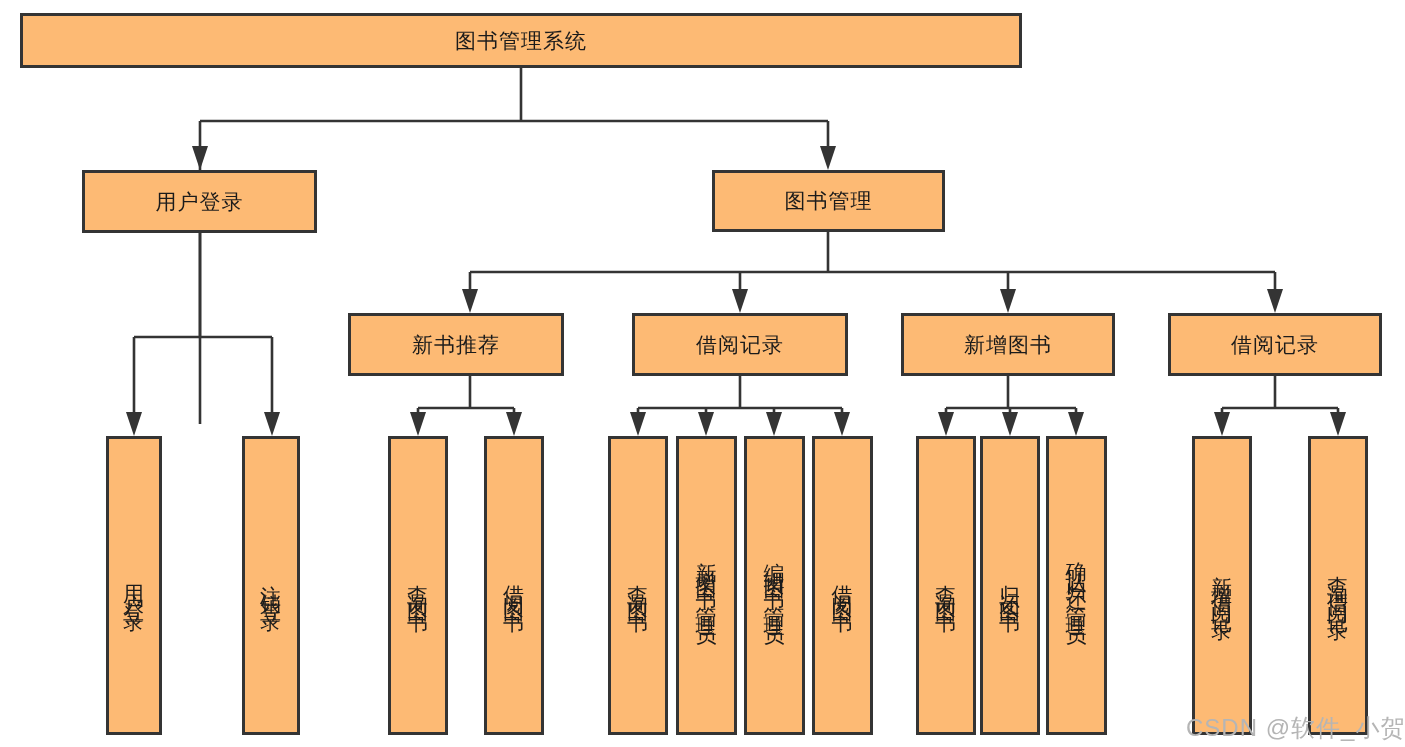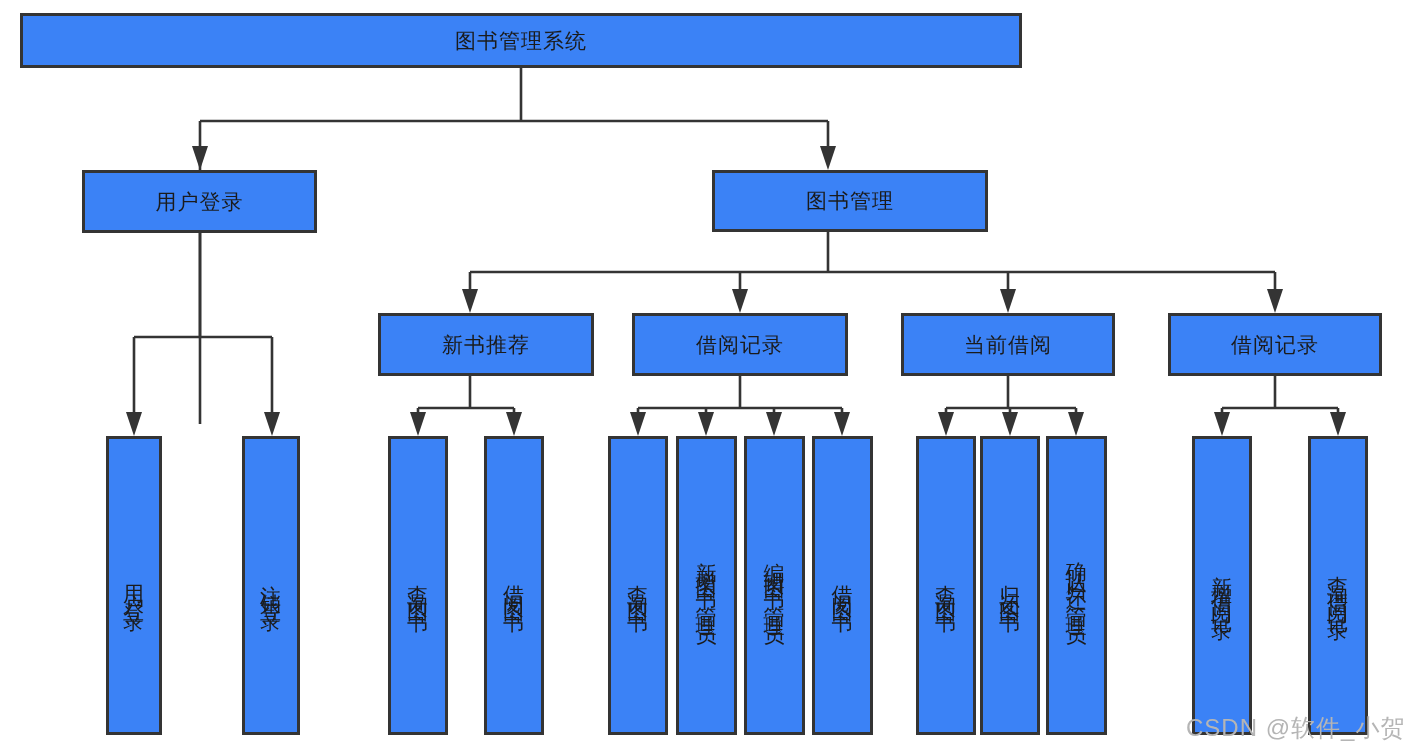--- a/index.html
+++ b/index.html
@@ -19,21 +19,21 @@
     position: absolute;
     left: 0;
     top: 0;
     width: 1405px;
     height: 747px;
   }
   .box {
     position: absolute;
     box-sizing: border-box;
     border: 3px solid #343434;
-    background: #3b82f6;
+    background: #fdba74;
     display: flex;
     align-items: center;
     justify-content: center;
     color: #1b1b1b;
     text-align: center;
   }
   .hbox {
     font-size: 21px;
     letter-spacing: 1px;
   }
@@ -112,32 +112,32 @@
     </g>
   </svg>
 
   <div class="box hbox" style="left:20px; top:13px; width:1002px; height:55px;">
     <span>图书管理系统</span>
   </div>
 
   <div class="box hbox" style="left:82px; top:170px; width:235px; height:63px;">
     <span>用户登录</span>
   </div>
-  <div class="box hbox" style="left:712px; top:170px; width:276px; height:62px;">
+  <div class="box hbox" style="left:712px; top:170px; width:233px; height:62px;">
     <span>图书管理</span>
   </div>
 
-  <div class="box hbox" style="left:378px; top:313px; width:216px; height:63px;">
+  <div class="box hbox" style="left:348px; top:313px; width:216px; height:63px;">
     <span>新书推荐</span>
   </div>
   <div class="box hbox" style="left:632px; top:313px; width:216px; height:63px;">
     <span>借阅记录</span>
   </div>
   <div class="box hbox" style="left:901px; top:313px; width:214px; height:63px;">
-    <span>当前借阅</span>
+    <span>新增图书</span>
   </div>
   <div class="box hbox" style="left:1168px; top:313px; width:214px; height:63px;">
     <span>借阅记录</span>
   </div>
 
   <div class="box leaf" style="left:106px; width:56px;">
     <span class="vtext">用户登录</span>
   </div>
   <div class="box leaf" style="left:242px; width:58px;">
     <span class="vtext">注销登录</span>

